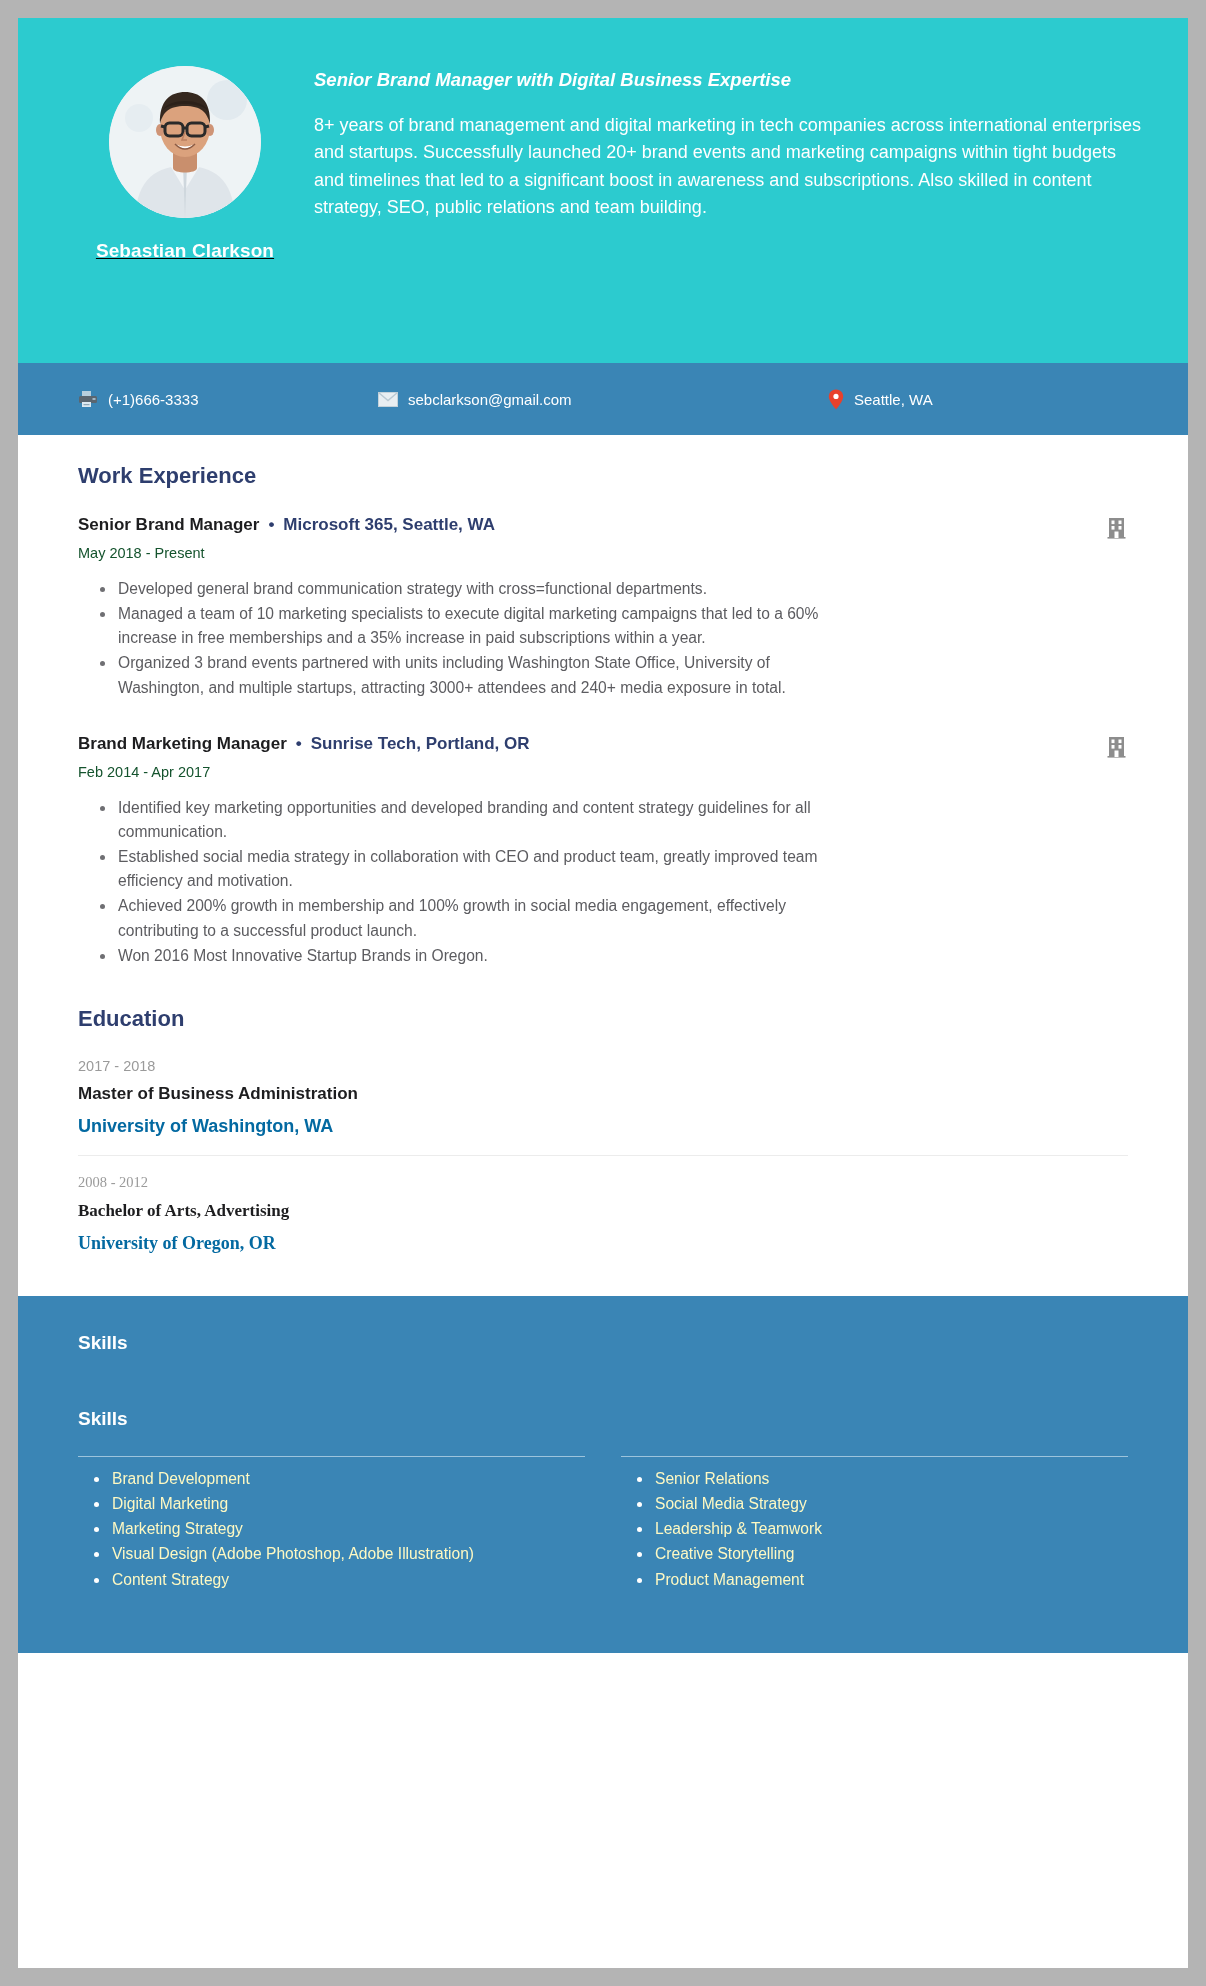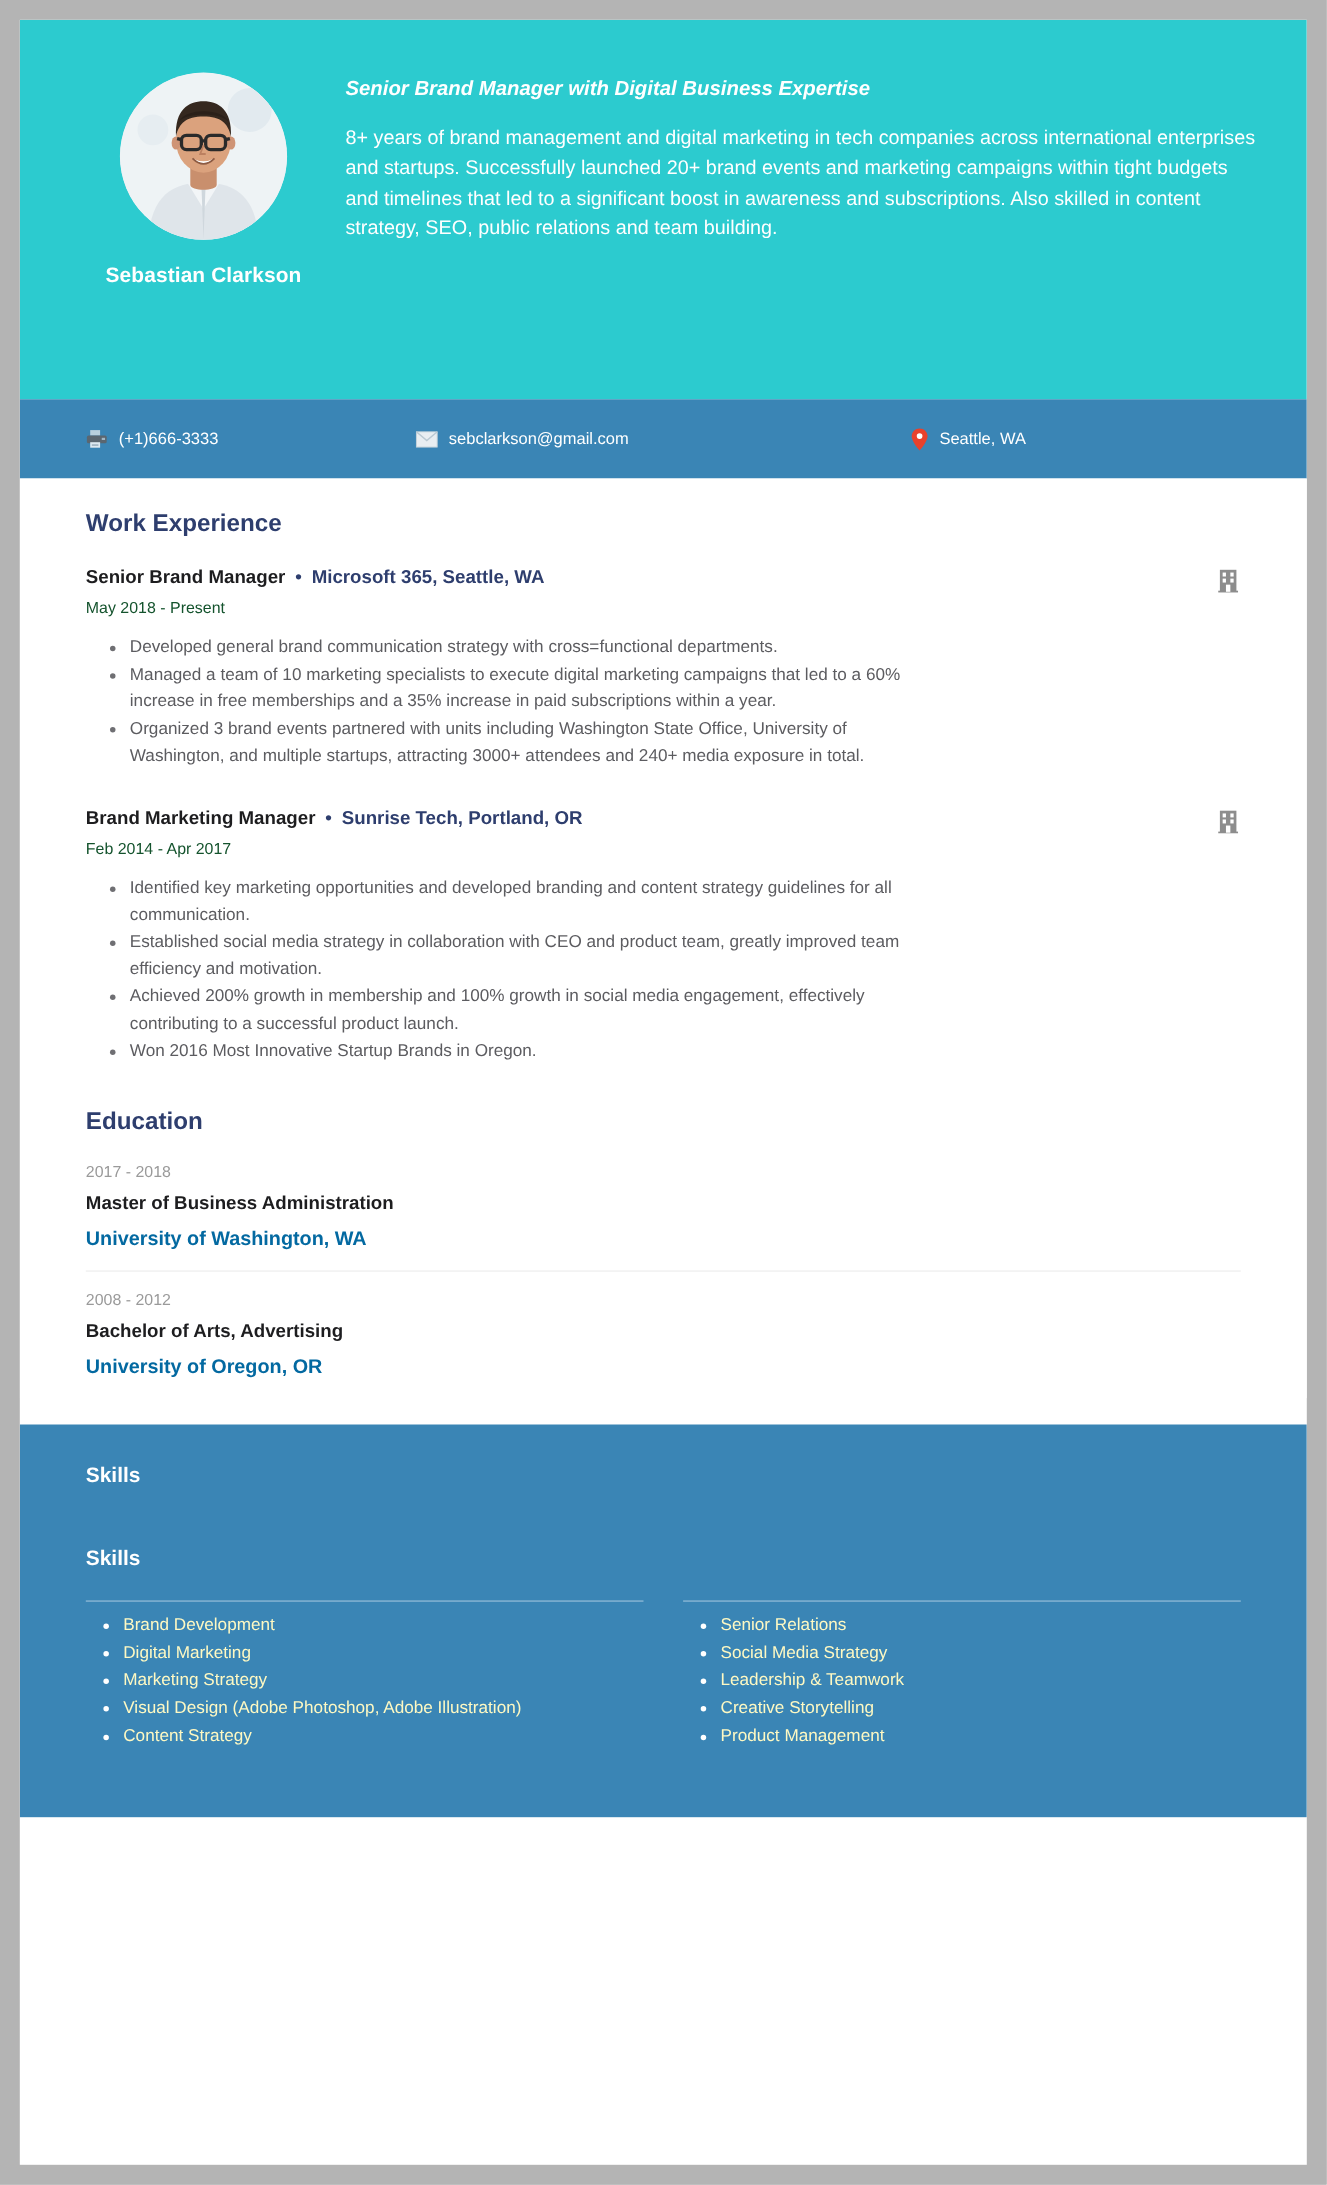--- a/index.html
+++ b/index.html
@@ -30,20 +30,21 @@
     padding: 36px 40px 0 60px;
   }
 
   .photo-block {
     width: 214px;
     flex: 0 0 214px;
     display: flex;
     flex-direction: column;
     align-items: center;
     padding-top: 12px;
+    text-decoration: underline;
   }
 
   .avatar {
     width: 152px;
     height: 152px;
     border-radius: 50%;
     overflow: hidden;
     background: #e9eef2;
     position: relative;
   }
@@ -158,21 +159,21 @@
     top: 10px;
     width: 5px;
     height: 5px;
     border-radius: 50%;
     background: #6f6f73;
   }
 
   .edu-section { margin-top: 38px; }
 
   .edu-entry { padding-bottom: 18px; }
-  .edu-entry + .edu-entry { border-top: 1px solid #ececec; padding-top: 18px; }
+  .edu-entry + .edu-entry { border-top: 1px solid #ececec; padding-top: 18px; font-family: Liberation Serif, serif; }
 
   .edu-years { color: #9a9a9a; font-size: 14.5px; margin-bottom: 10px; }
   .edu-degree { color: #1d1d1f; font-size: 17px; font-weight: bold; margin-bottom: 12px; }
   .edu-school { color: #0369a1; font-size: 18px; font-weight: bold; }
 
   
   .skills-block {
     background: #3a85b5;
     padding: 36px 60px 60px 60px;
     margin-top: 24px;

